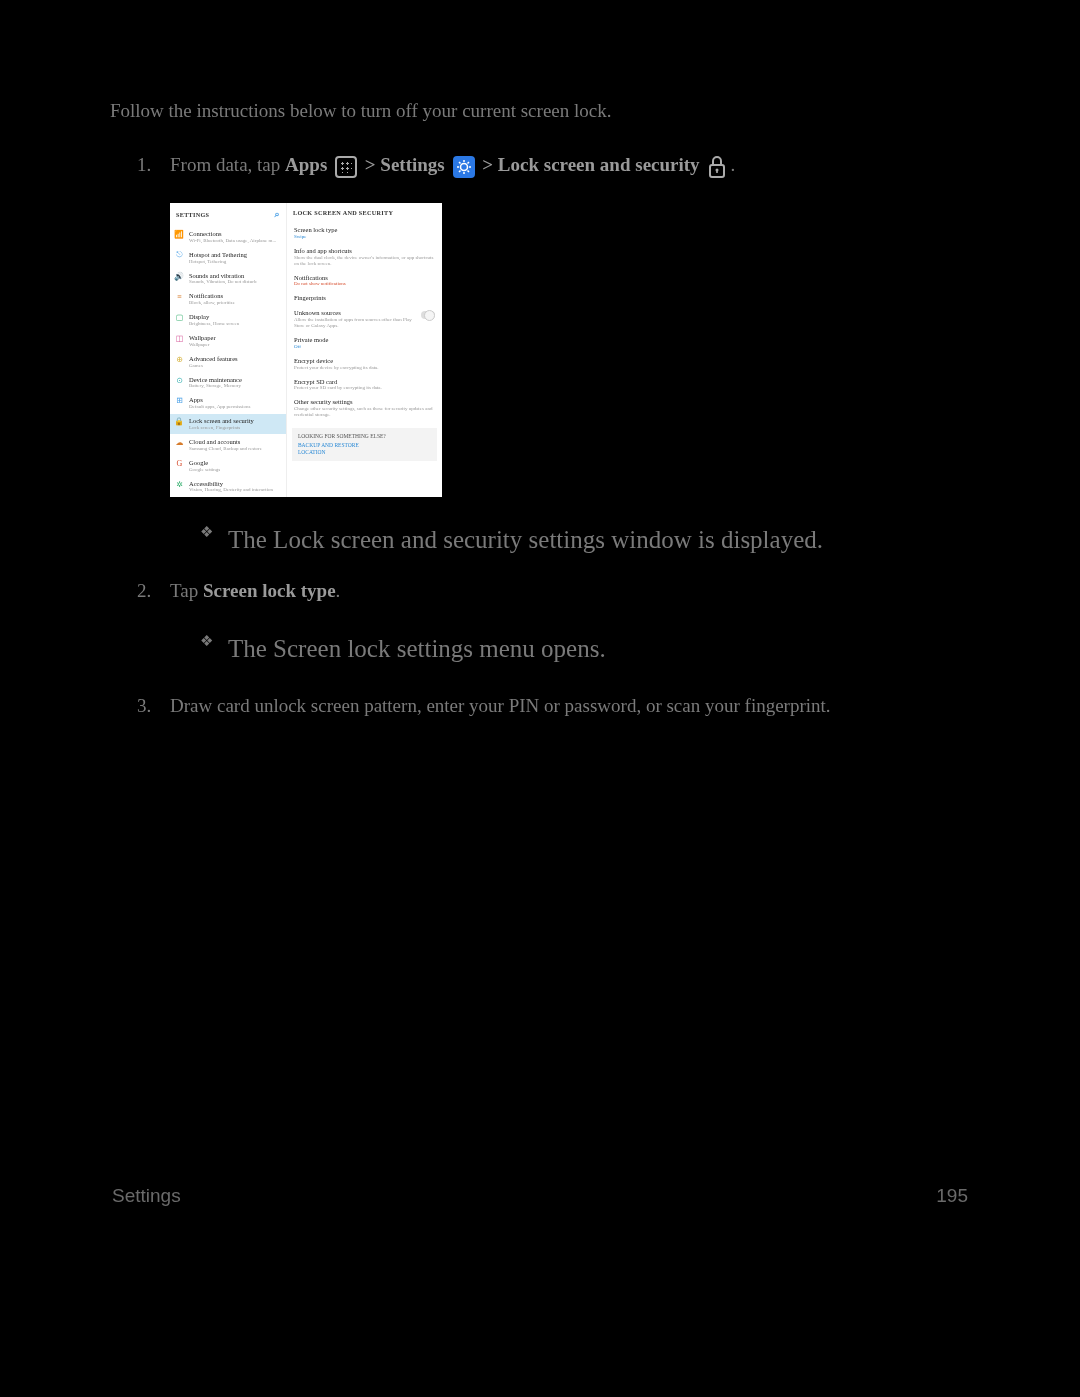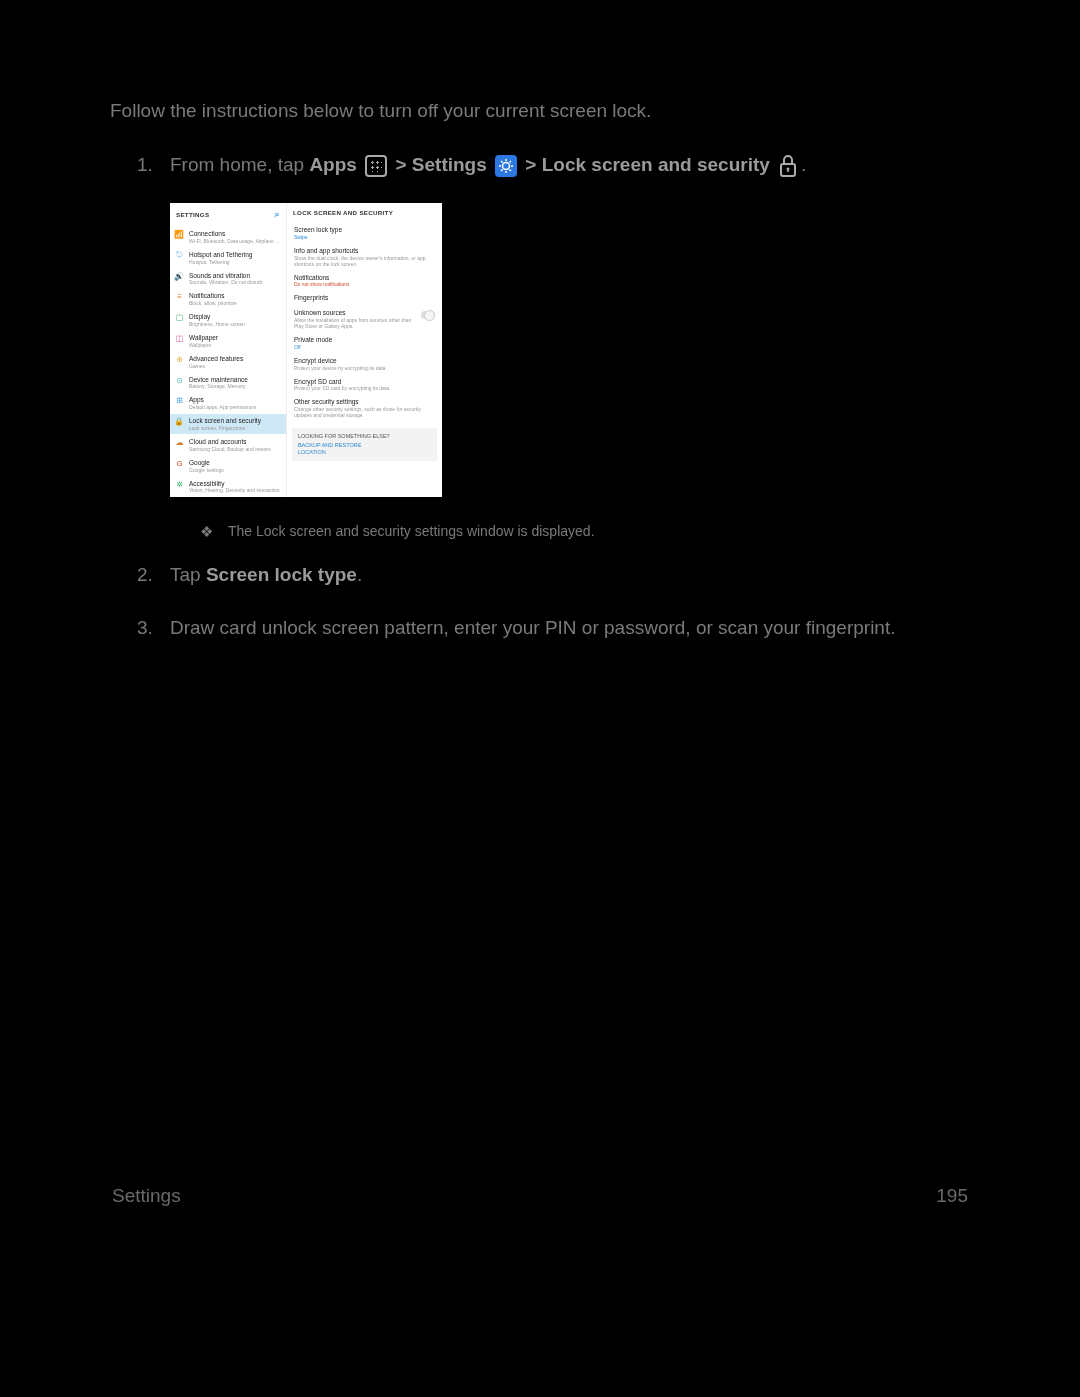--- a/index.html
+++ b/index.html
@@ -8,20 +8,21 @@
     width: 1080px;
     height: 1397px;
     font-family: Arial, Helvetica, sans-serif;
     color: #888;
     position: relative;
     padding: 100px 0 0 0;
   }
   .content {
     padding: 0 0 0 115px;
     width: 960px;
+    font-family: Liberation Serif, serif;
   }
   .intro {
     font-size: 19px;
     color: #7a7a7a;
     margin: 0 0 28px -5px;
   }
   ol.steps {
     list-style: none;
     counter-reset: step;
   }
@@ -136,21 +137,21 @@
     background:#f3f3f3;
     padding:5px 6px;
   }
   .footer-box .hd { font-size:5.5px; color:#555; margin-bottom:3px; }
   .footer-box .lnk { font-size:5.5px; color:#2b8ad6; margin-bottom:1px; }
 
   ul.diamond { list-style:none; margin: 16px 0 18px 30px; }
   ul.diamond li {
     position: relative;
     padding-left: 28px;
-    font-size: 14px;
+    font-size: 25px;
     color:#7a7a7a;
     line-height:1.5;
     margin-top:24px;
   }
   ul.diamond li::before {
     content: "❖";
     position:absolute; left:0; top:0;
     font-size:15px; color:#7a7a7a;
   }
 
@@ -167,21 +168,21 @@
 </style>
 </head>
 <body>
 
 <div class="content">
 
   <p class="intro">Follow the instructions below to turn off your current screen lock.</p>
 
   <ol class="steps">
     <li>
-      <span>From home, tap </span><span class="bold">Apps</span>
+      <span>From data, tap </span><span class="bold">Apps</span>
       <span class="icon-inline icon-apps"></span>
       <span class="bold"> &gt; </span><span class="bold">Settings</span>
       <span class="icon-inline icon-settings">
         <svg viewBox="0 0 16 16">
             <circle cx="8" cy="8" r="3.5" fill="none" stroke="#fff" stroke-width="1.5"></circle>
             <path d="M8 1v2M8 13v2M1 8h2M13 8h2M3 3l1.5 1.5M11.5 11.5L13 13M3 13l1.5-1.5M11.5 4.5L13 3" stroke="#fff" stroke-width="1.5"></path>
           </svg>
       </span>
       <span class="bold"> &gt; </span><span class="bold">Lock screen and security</span>
       <span class="icon-inline icon-lock">
@@ -344,20 +345,23 @@
     </div>
   </div>
 
   <ul class="diamond" style="margin-left:85px;">
     <li>The Lock screen and security settings window is displayed.</li>
   </ul>
 
   <ol class="steps" start="2" style="counter-reset: step 1;">
     <li>
       <span>Tap </span><span class="bold">Screen lock type</span><span>.</span>
+      <ul class="diamond">
+        <li>The Screen lock settings menu opens.</li>
+      </ul>
     </li>
     <li>Draw card unlock screen pattern, enter your PIN or password, or scan your fingerprint.</li>
   </ol>
 
 </div>
 
 <div class="page-footer">
   <span>Settings</span>
   <span>195</span>
 </div>

